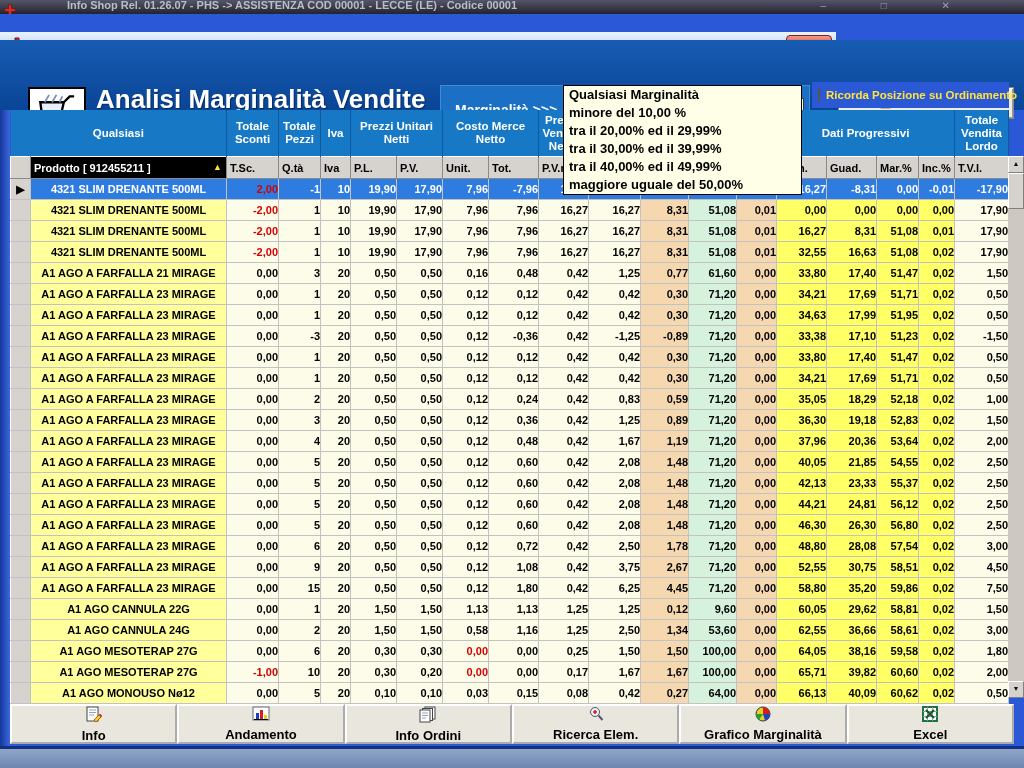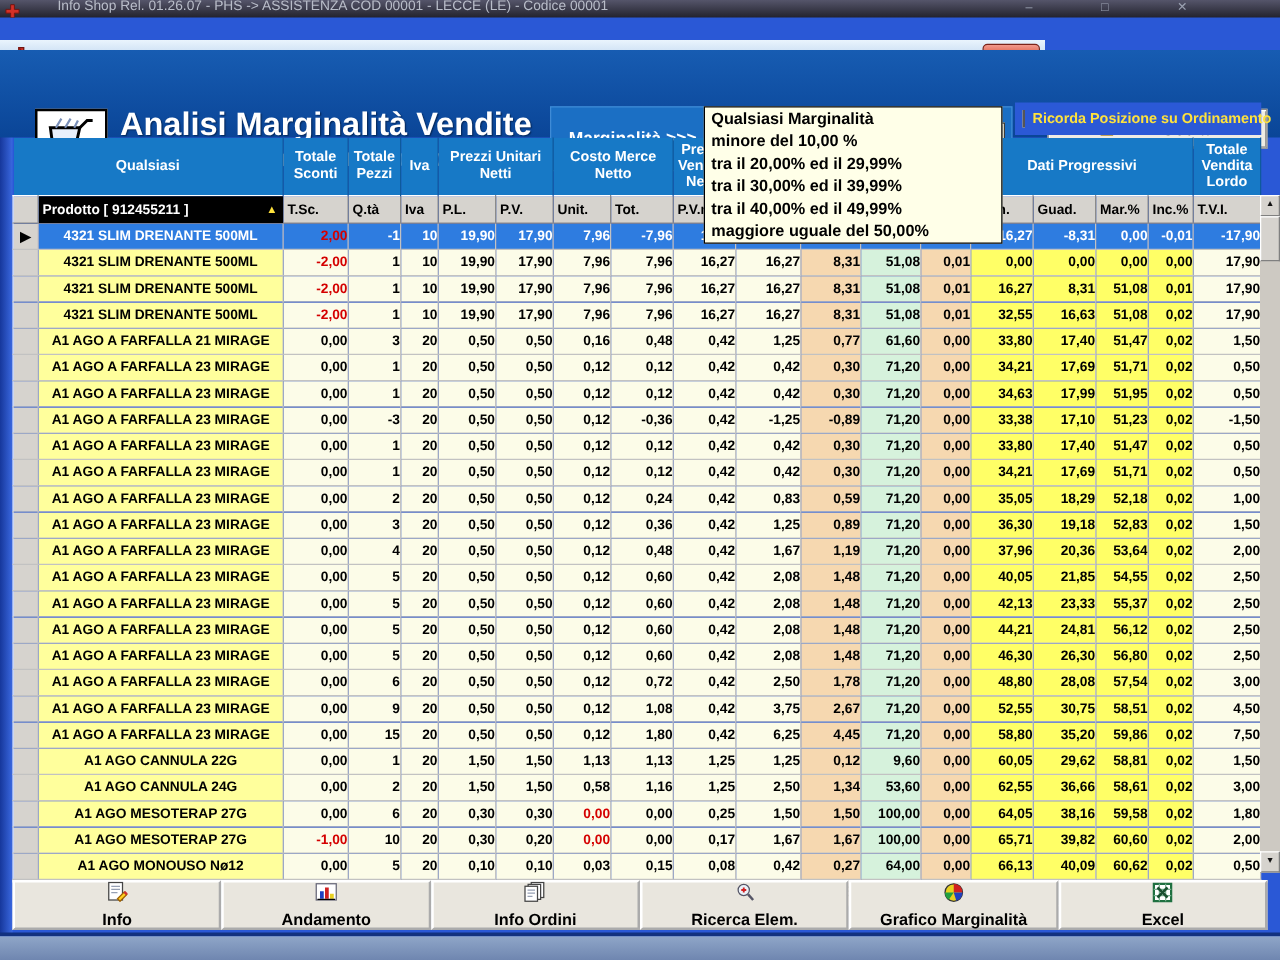--- a/index.html
+++ b/index.html
@@ -3,21 +3,21 @@
 <meta charset="utf-8">
 <style>
   html,body{margin:0;padding:0;}
   .screen{position:relative;width:1024px;height:768px;overflow:hidden;
     font-family:"Liberation Sans",sans-serif;background:#2A58D6;}
 
   
   .outer-titlebar{position:absolute;top:0;left:0;width:1024px;height:14px;overflow:hidden;
     background:linear-gradient(#55556A,#23232E);}
   .outer-icon{position:absolute;left:4px;top:2px;width:12px;height:12px;}
-  .outer-title{position:absolute;left:6px;top:-1px;font-size:11px;font-weight:normal;color:#B9BDC9;white-space:nowrap;padding-left:40px;}
+  .outer-title{position:absolute;left:27px;top:-1px;font-size:11px;font-weight:bold;color:#B9BDC9;white-space:nowrap;padding-left:40px;}
   .outer-controls{position:absolute;right:48px;top:0px;color:#9AA0B0;font-size:10px;letter-spacing:26px;}
 
   
   .inner-titlebar{position:absolute;top:32px;left:0;width:836px;height:26px;
     background:linear-gradient(#EAF4FD,#C3D9F1 55%,#AFCBEA);border-bottom:1px solid #6E8FBB;}
   .win-icon{position:absolute;left:9px;top:5px;width:16px;height:16px;}
   .win-title{position:absolute;left:32px;top:0;line-height:26px;font-size:12px;color:#111;}
   .close-btn{position:absolute;right:4px;top:3px;width:44px;height:20px;border-radius:4px;
     background:linear-gradient(#F29A8C,#D9543F 45%,#B8321F);border:1px solid #7A241A;
     color:#fff;font-weight:bold;font-size:12px;text-align:center;line-height:19px;cursor:pointer;}
@@ -84,21 +84,21 @@
   .vs-btn{position:absolute;left:0;width:16px;height:17px;background:#D6D3CE;border:1px solid;
     border-color:#fff #808080 #808080 #fff;box-sizing:border-box;font-size:7px;text-align:center;line-height:14px;color:#111;cursor:pointer;}
   .vs-up{top:0;}
   .vs-down{bottom:0;}
   .vs-thumb{position:absolute;left:0;top:17px;width:16px;height:36px;background:#D6D3CE;border:1px solid;
     border-color:#fff #808080 #808080 #fff;box-sizing:border-box;cursor:pointer;}
 
   
   .toolbar{position:absolute;left:10px;top:704px;width:1004px;height:40px;display:flex;}
   .tb-btn{flex:1;background:#E9E6DE;border:2px outset #FFFFFF;box-sizing:border-box;
-    display:flex;flex-direction:column;align-items:center;justify-content:center;cursor:pointer;}
+    display:flex;flex-direction:column;align-items:center;cursor:pointer;}
   .tb-label{font-size:13px;font-weight:bold;color:#000;margin-top:1px;}
   .bottom-line{position:absolute;left:0;top:746px;width:1024px;height:3px;background:#12317F;}
   .bottom-gray{position:absolute;left:0;top:749px;width:1024px;height:19px;
     background:linear-gradient(#8FA6C8,#6F86B0);}
   .frame-left{position:absolute;left:0;top:40px;width:10px;height:708px;
     background:linear-gradient(90deg,#16379B,#3A68E0);}
 </style>
 </head>
 <body>
 

